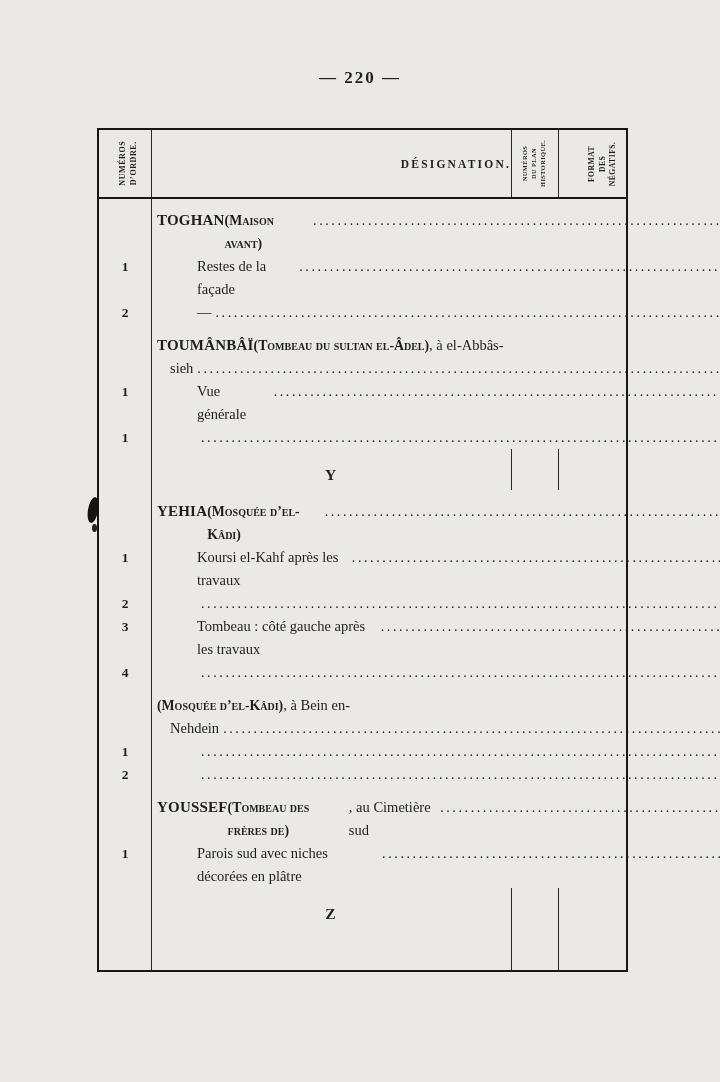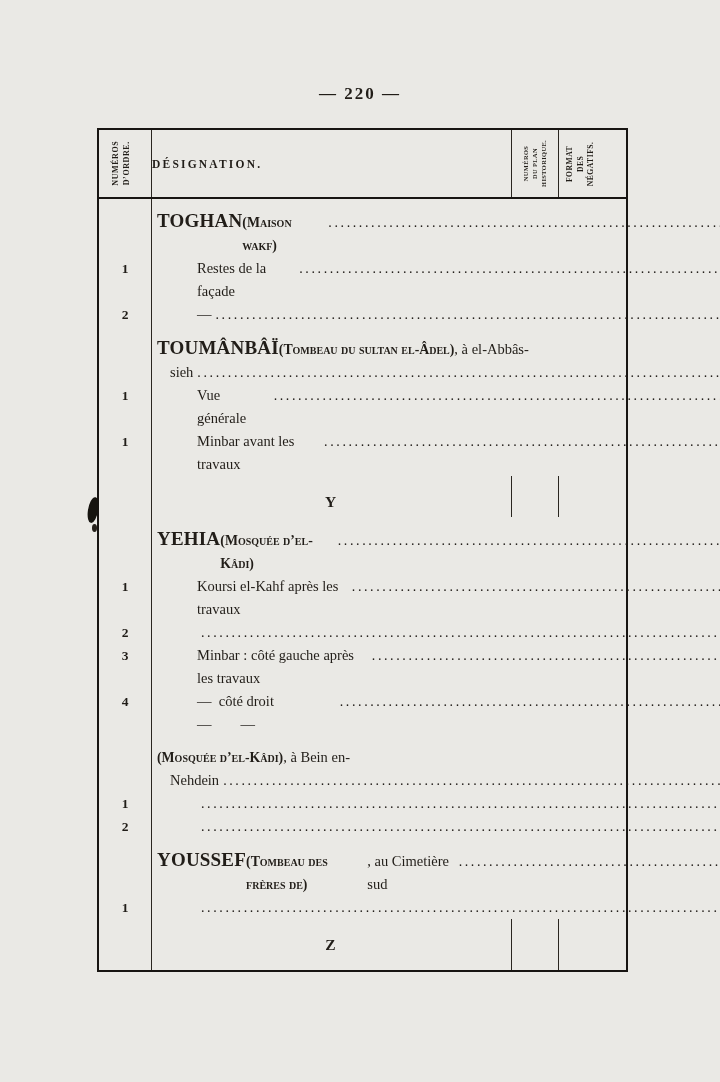--- a/index.html
+++ b/index.html
@@ -1,29 +1,29 @@
 <!DOCTYPE html>
 <html><head>
 <meta charset="utf-8">
 <style>
   * { margin:0; padding:0; box-sizing:border-box; }
   html,body { width:720px; height:1082px; }
   body { font-family:"Liberation Serif","DejaVu Serif",serif; }
 
   .sheet { position:relative; width:720px; height:1082px; background:#eae9e5; color:#211d18; overflow:hidden; }
 
-  .pagenum { position:absolute; top:84px; left:0; right:0; text-align:center;
+  .pagenum { position:absolute; top:68px; left:0; right:0; text-align:center;
              font-size:17px; font-weight:700; letter-spacing:2px; }
 
   .tbl { position:absolute; left:97px; top:128px; width:531px; height:844px;
          border:2.5px solid #181512; display:flex; flex-direction:column; background:transparent; }
 
   .thead { display:grid; grid-template-columns:53px 1fr 47px 67px; height:69px;
            border-bottom:2px solid #181512; flex:0 0 auto; }
-  .th { display:flex; align-items:center; justify-content:flex-start; }
+  .th { display:flex; align-items:center; justify-content:flex-end; }
   .th1,.th2,.th3 { border-right:1px solid #2a2620; }
   .vt { transform:rotate(-90deg); white-space:pre-line; text-align:center; font-weight:700; line-height:1.4; }
   .th1 .vt { font-size:8px;   letter-spacing:.6px; }
   .th3 .vt { font-size:6.4px; letter-spacing:.4px; }
   .th4 .vt { font-size:7.6px; letter-spacing:.5px; }
   .th2 { font-size:11.5px; font-weight:700; letter-spacing:2.2px; }
 
   .tbody { flex:1 1 auto; display:flex; flex-direction:column; }
   .row { display:grid; grid-template-columns:53px 1fr 47px 67px; flex:0 0 auto; }
   .row.fill { flex:1 1 auto; }
@@ -33,21 +33,21 @@
   .c2 { padding-left:5px; padding-right:6px; font-size:14.5px; }
   .line { display:flex; align-items:baseline; line-height:23px; }
   .cont { padding-left:13px; }
   .sub .line { padding-left:40px; }
   .main > div { padding-top:10px; }
 
   .lead { flex:1 1 auto; overflow:hidden; white-space:nowrap; min-width:8px; margin:0 3px 0 4px; }
   .lead::after { content:"........................................................................................";
                  letter-spacing:2.6px; font-size:14px; }
 
-  .p-b  { font-weight:700; font-size:19px; letter-spacing:.2px; }
+  .p-b  { font-weight:700; font-size:15px; letter-spacing:.2px; }
   .p-sc { font-variant:small-caps; font-weight:700; font-size:13.8px; }
   .p-r  { }
 
   .secletter { text-align:center; font-weight:700; font-size:15.5px;
                padding-top:17px; padding-bottom:6px; letter-spacing:1px; }
 
   .c3,.c4 { display:flex; align-items:flex-end; justify-content:center;
             font-size:13.5px; line-height:23px; }
   .c4 { letter-spacing:.4px; }
 
@@ -81,21 +81,21 @@
 DES
 NÉGATIFS.</div>
       </div>
     </div>
     <div class="tbody" id="tbody">
         <div class="row main">
           <div class="c1"></div>
           <div class="c2">
             <div class="line">
               <span class="p-b">TOGHAN </span>
-              <span class="p-sc">(Maison wakf)</span>
+              <span class="p-sc">(Maison avant)</span>
               <div class="lead"></div>
             </div>
           </div>
         </div>
         <div class="row sub">
           <div class="c1">1</div>
           <div class="c2">
             <div class="line">
               <span class="p-r">Restes de la façade</span>
               <div class="lead"></div>
@@ -131,21 +131,20 @@
             <div class="line">
               <span class="p-r">Vue générale</span>
               <div class="lead"></div>
             </div>
           </div>
         </div>
         <div class="row sub">
           <div class="c1">1</div>
           <div class="c2">
             <div class="line">
-              <span class="p-r">Minbar avant les travaux</span>
               <div class="lead"></div>
             </div>
           </div>
         </div>
         <div class="row section">
           <div class="c1"></div>
           <div class="c2 secletter">Y</div>
           <div class="c3"></div>
           <div class="c4"></div>
         </div>
@@ -173,30 +172,29 @@
           <div class="c2">
             <div class="line">
               <div class="lead"></div>
             </div>
           </div>
         </div>
         <div class="row sub">
           <div class="c1">3</div>
           <div class="c2">
             <div class="line">
-              <span class="p-r">Minbar : côté gauche après les travaux</span>
+              <span class="p-r">Tombeau : côté gauche après les travaux</span>
               <div class="lead"></div>
             </div>
           </div>
         </div>
         <div class="row sub">
           <div class="c1">4</div>
           <div class="c2">
             <div class="line">
-              <span class="p-r">— côté droit  —  —</span>
               <div class="lead"></div>
             </div>
           </div>
         </div>
         <div class="row main">
           <div class="c1"></div>
           <div class="c2">
             <div class="line">
               <span class="p-sc">(Mosquée d’el-Kâdi)</span>
               <span class="p-r">, à Bein en-</span>
@@ -231,20 +229,21 @@
               <span class="p-sc">(Tombeau des frères de)</span>
               <span class="p-r">, au Cimetière sud</span>
               <div class="lead"></div>
             </div>
           </div>
         </div>
         <div class="row sub">
           <div class="c1">1</div>
           <div class="c2">
             <div class="line">
+              <span class="p-r">Parois sud avec niches décorées en plâtre</span>
               <div class="lead"></div>
             </div>
           </div>
         </div>
         <div class="row section">
           <div class="c1"></div>
           <div class="c2 secletter">Z</div>
           <div class="c3"></div>
           <div class="c4"></div>
         </div>

